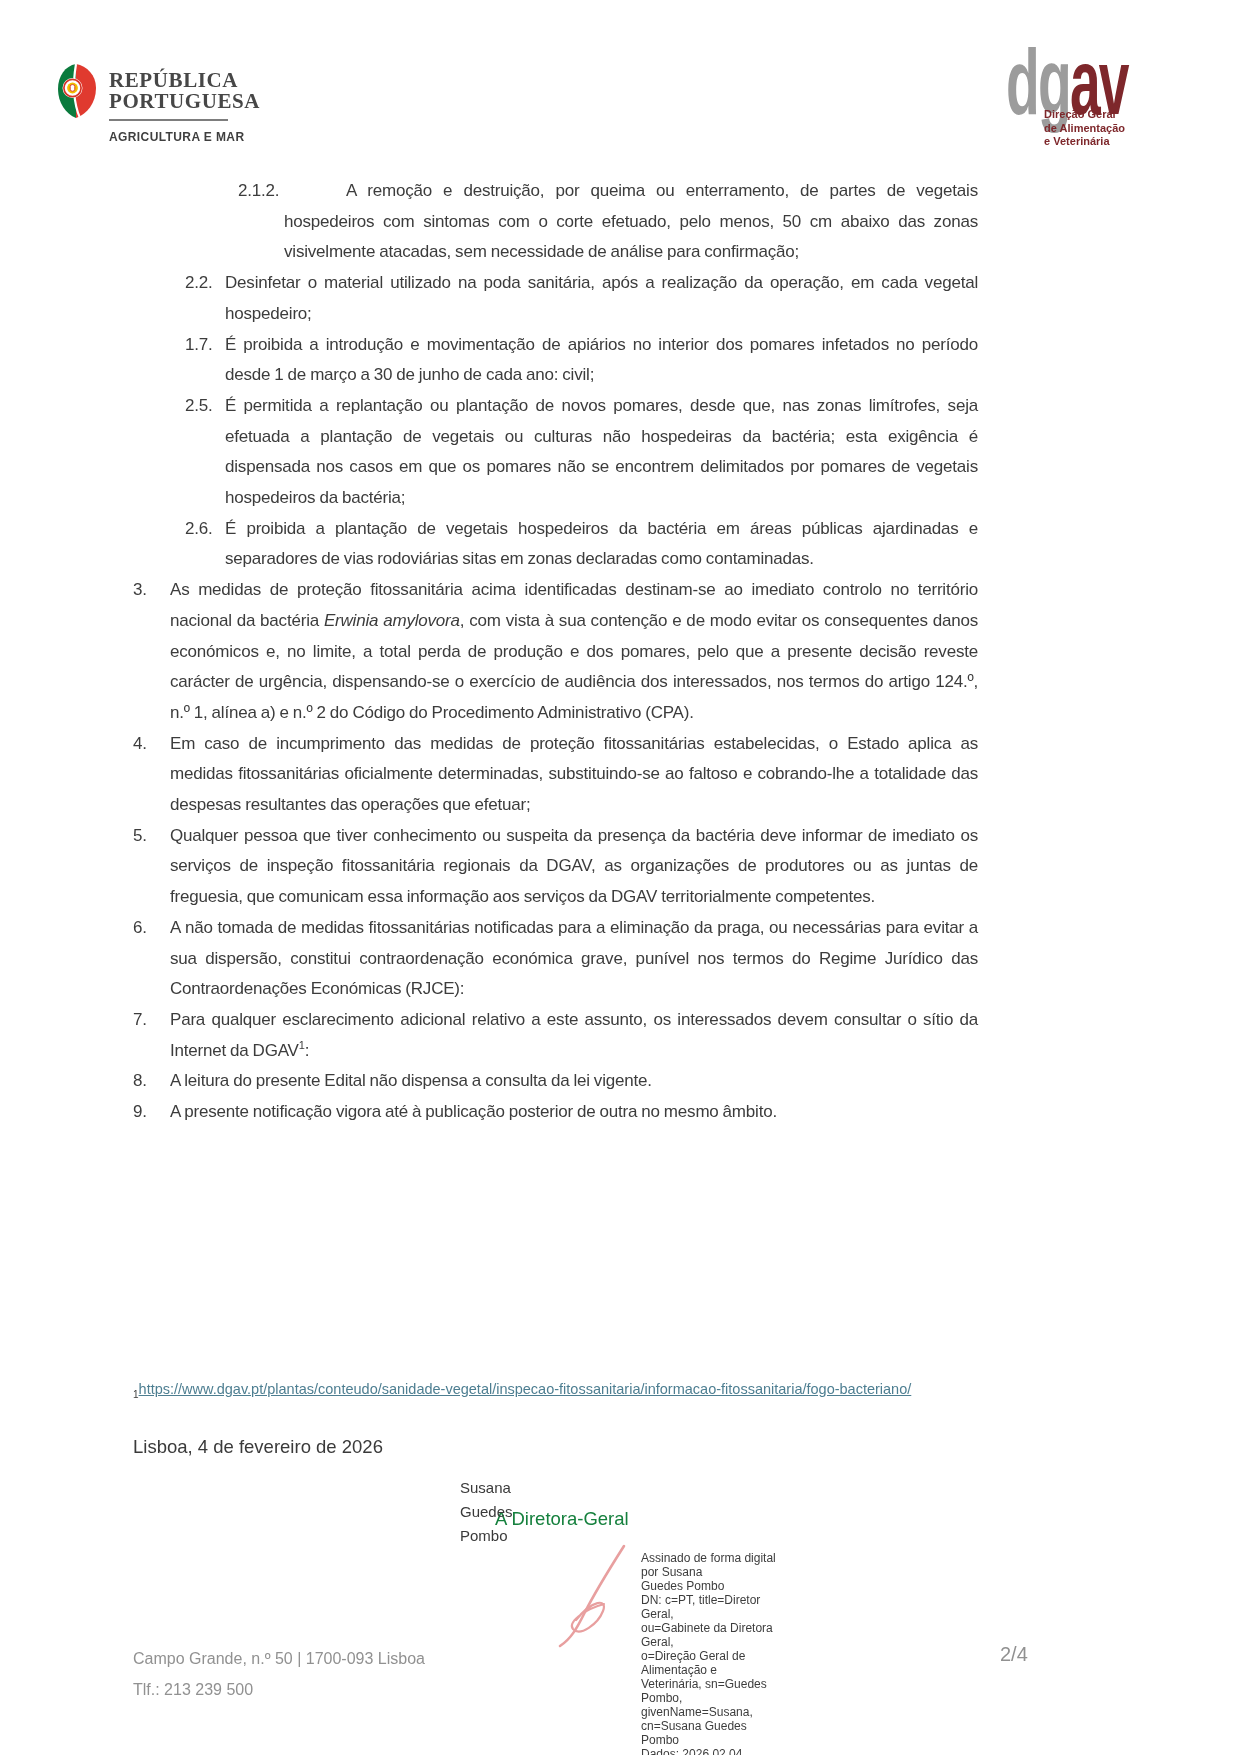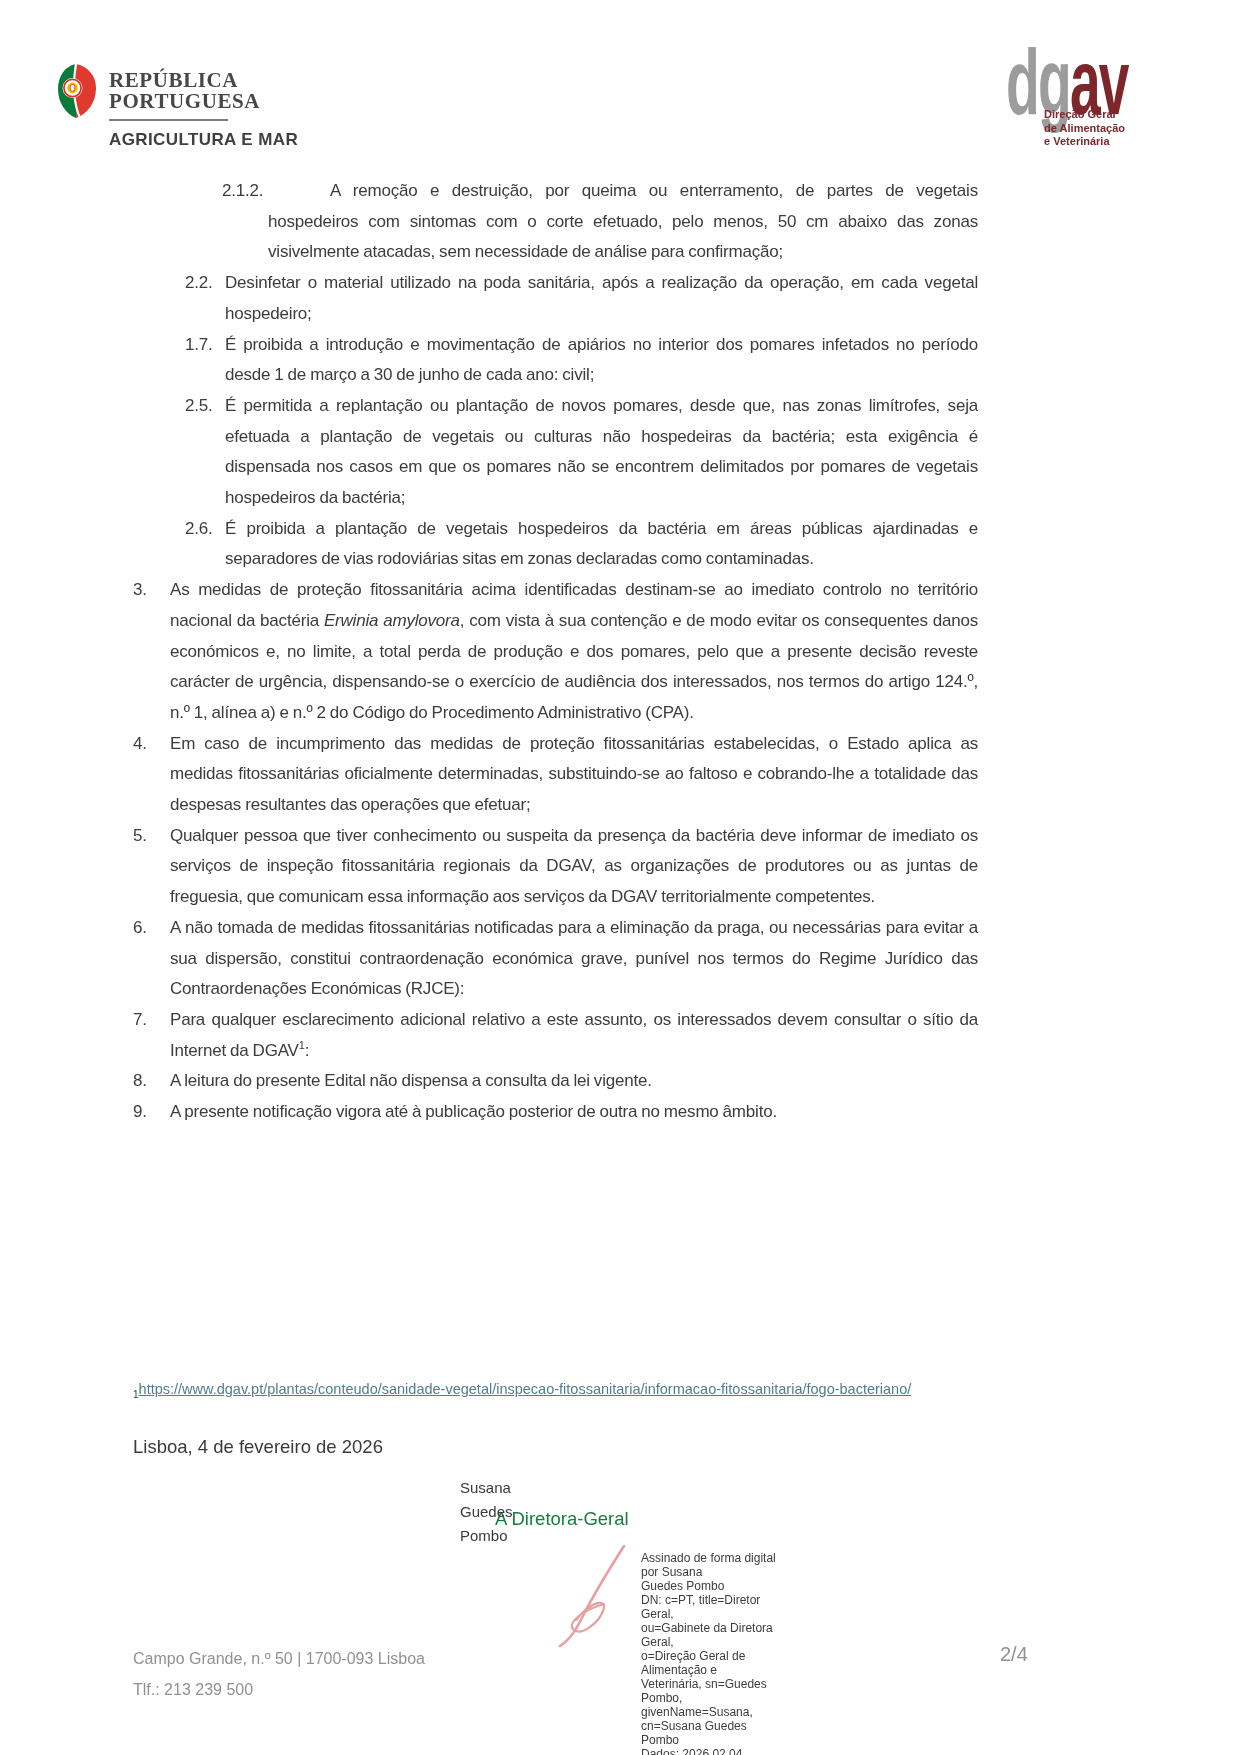--- a/index.html
+++ b/index.html
@@ -14,21 +14,21 @@
   .gov-logo { position:absolute; left:55px; top:62px; display:flex; }
   .gov-flag { width:44px; height:58px; }
   .gov-text { margin-left:10px; padding-top:8px; }
   .gov-title {
     font-family:"Liberation Serif", serif; font-weight:bold;
     font-size:21px; line-height:21px; letter-spacing:0.6px; color:#474747;
     white-space:pre-line;
   }
   .gov-divider { width:119px; height:2px; background:#7d7d7d; margin-top:7px; }
   .gov-dept {
-    margin-top:9px; font-size:17px; font-weight:bold;
+    margin-top:9px; font-size:12px; font-weight:bold;
     letter-spacing:0.4px; color:#3f3f3f;
   }
 
   
   .dgav-logo { position:absolute; right:113px; top:36px; width:210px; height:110px; }
   .dgav-word {
     position:absolute; right:0; top:0;
     font-weight:bold; font-size:92px; line-height:92px; letter-spacing:-3px;
     transform:scaleX(0.60); transform-origin:100% 0;
     white-space:nowrap;
@@ -46,21 +46,21 @@
     position:absolute; left:133px; top:176px; width:845px;
     font-size:17px; line-height:30.7px; text-align:justify;
     letter-spacing:-0.2px; word-spacing:-0.5px; color:#3c3c3c;
   }
   .item { display:flex; }
   .item .num { flex:0 0 37px; }
   .item .txt { flex:1 1 auto; text-align:justify; }
   .item.lv2 { margin-left:52px; }
   .item.lv2 .num { flex:0 0 40px; }
   .item.lv3 { margin-left:89px; }
-  .item.lv3 .num { flex:0 0 46px; }
+  .item.lv3 .num { flex:0 0 46px;margin-left:16px; }
   .item.lv3 .txt { text-indent:62px; }
   .txt i { font-style:italic; }
   .txt sup { font-size:11px; vertical-align:super; line-height:0; }
 
   
   .footnote { position:absolute; left:133px; top:1381px; width:845px; font-size:14.5px; }
   .footnote .marker { font-size:10px; vertical-align:sub; color:#3c3c3c; }
   .footnote a { color:#4d7e91; text-decoration:underline; }
 
   

